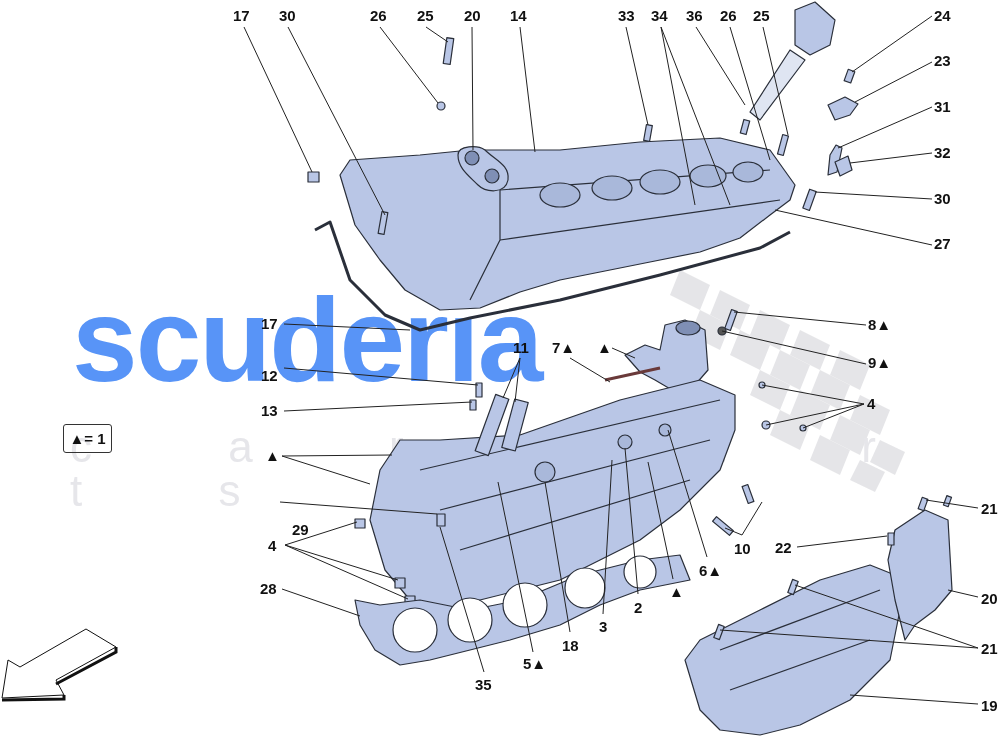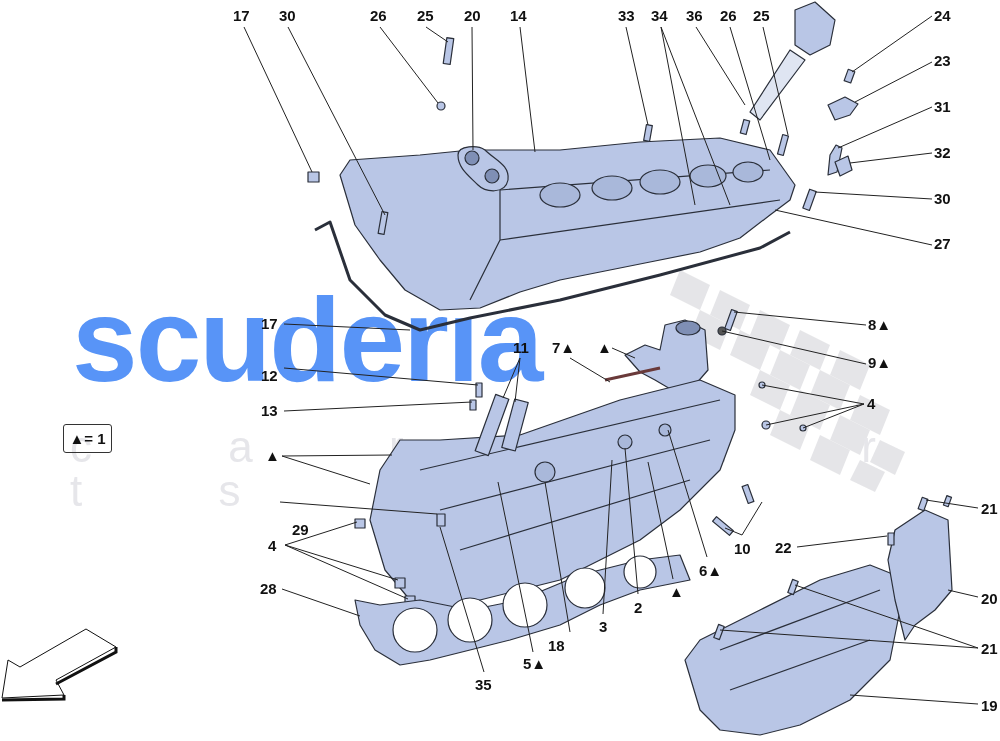--- a/index.html
+++ b/index.html
@@ -236,21 +236,21 @@
       <div class="lbl" style="left: 261px; top: 403px;">13</div>
       <div class="lbl" style="left: 513px; top: 340px;">11</div>
       <div class="lbl" style="left: 552px; top: 340px;">7▲</div>
       <div class="lbl" style="left: 597px; top: 340px;">▲</div>
       <div class="lbl" style="left: 265px; top: 448px;">▲</div>
       <div class="lbl" style="left: 260px; top: 522px; margin-left: 32px;">29</div>
       <div class="lbl" style="left: 268px; top: 538px;">4</div>
       <div class="lbl" style="left: 260px; top: 581px;">28</div>
       <div class="lbl" style="left: 475px; top: 677px;">35</div>
       <div class="lbl" style="left: 523px; top: 656px;">5▲</div>
-      <div class="lbl" style="left: 548px; top: 638px;">18</div>
+      <div class="lbl" style="left: 562px; top: 638px;">18</div>
       <div class="lbl" style="left: 599px; top: 619px;">3</div>
       <div class="lbl" style="left: 634px; top: 600px;">2</div>
       <div class="lbl" style="left: 669px; top: 584px;">▲</div>
       <div class="lbl" style="left: 699px; top: 563px;">6▲</div>
       <div class="lbl" style="left: 734px; top: 541px;">10</div>
       <div class="lbl" style="left: 775px; top: 540px;">22</div>
       <div class="lbl" style="left: 981px; top: 501px;">21</div>
       <div class="lbl" style="left: 981px; top: 591px;">20</div>
       <div class="lbl" style="left: 981px; top: 641px;">21</div>
       <div class="lbl" style="left: 981px; top: 698px;">19</div>

